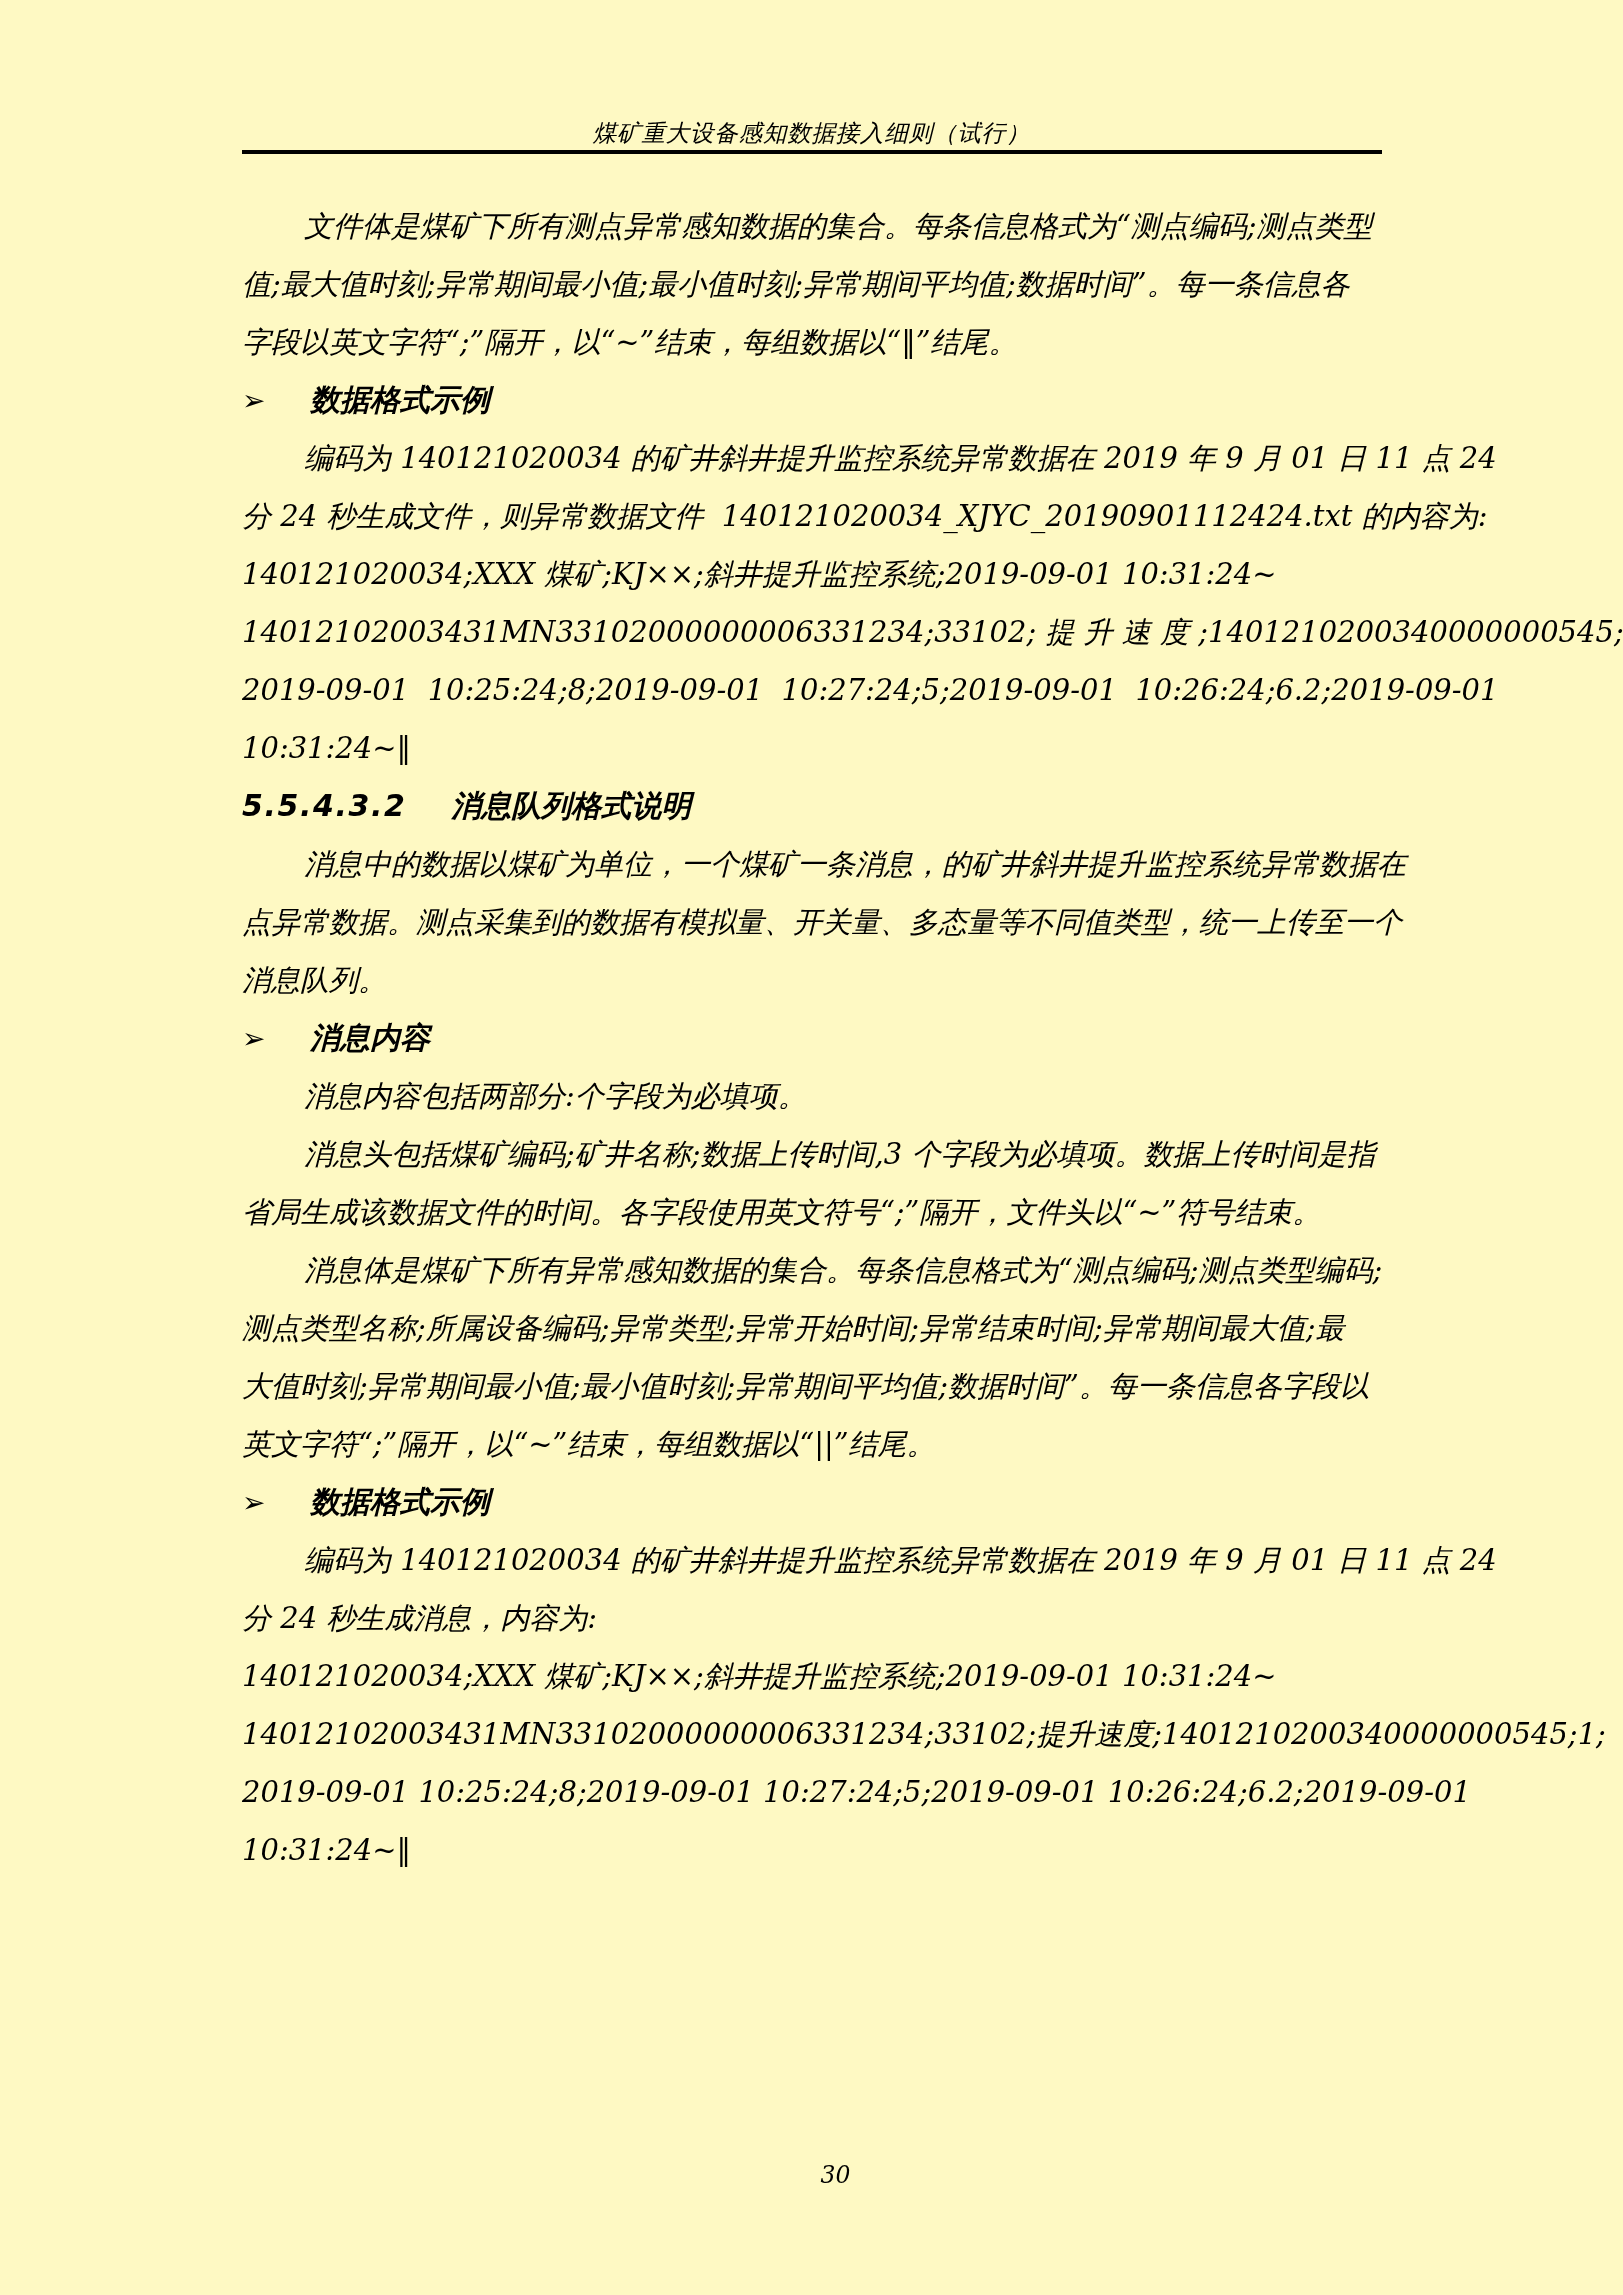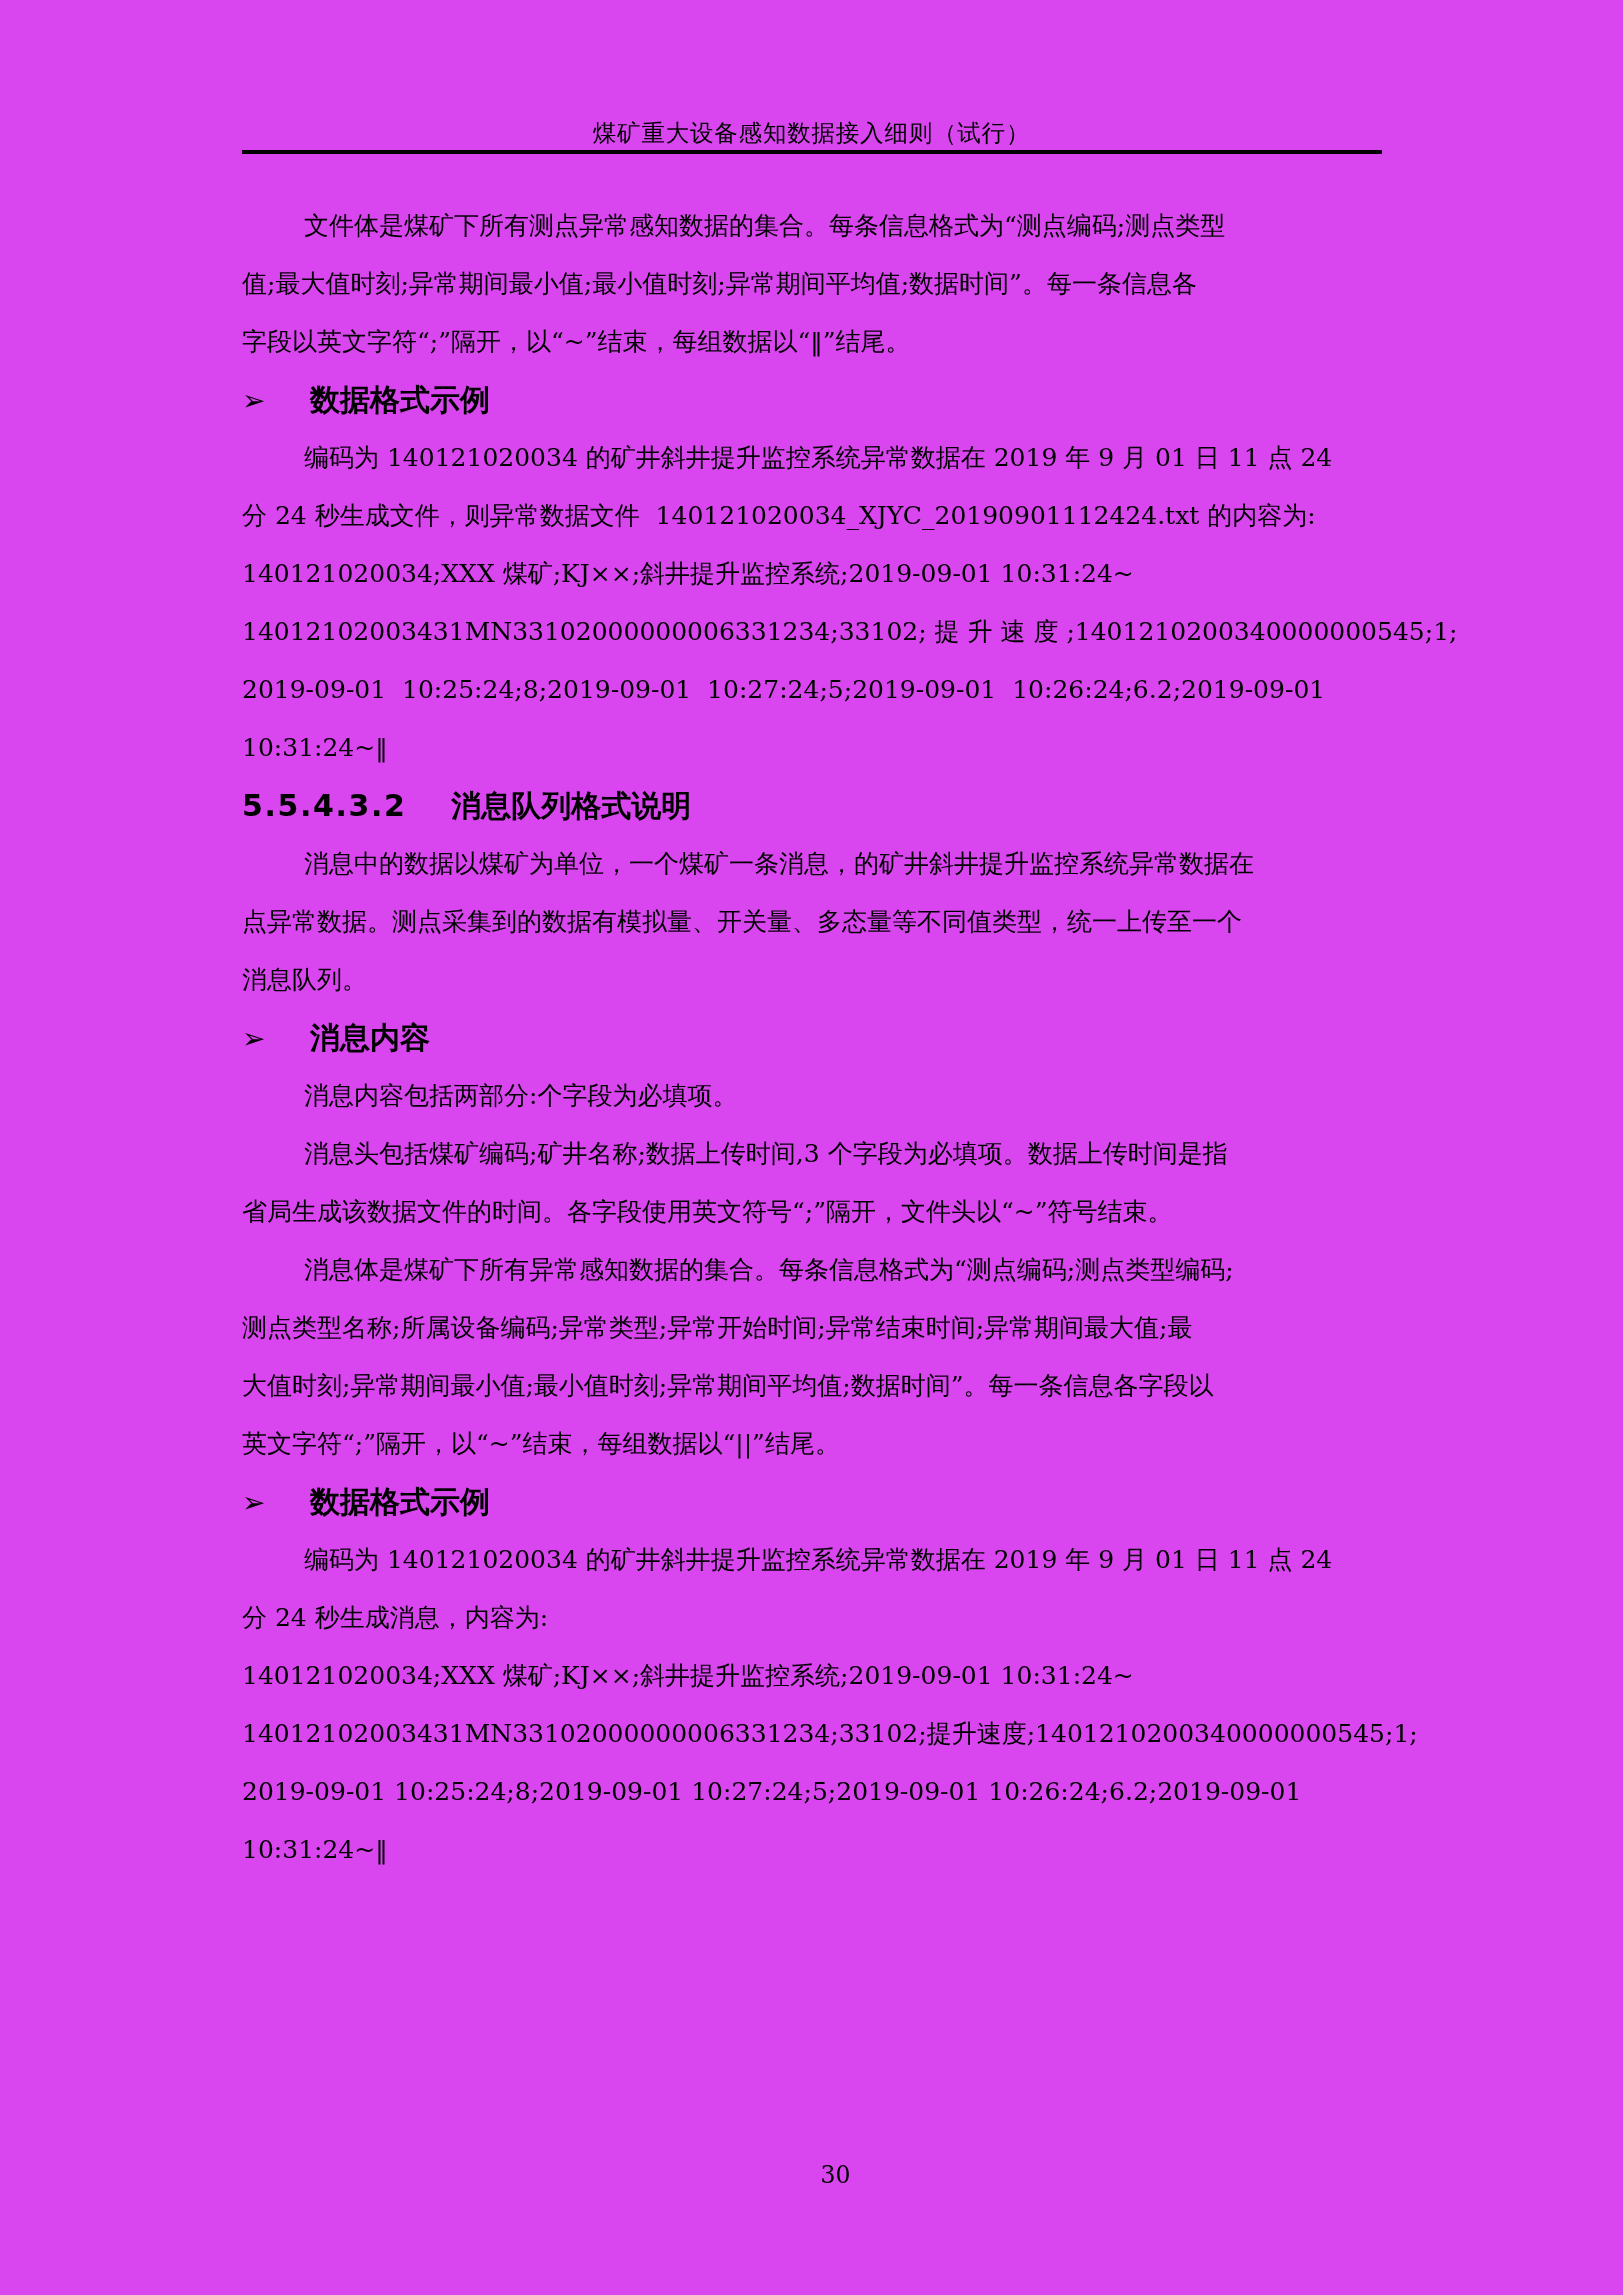--- a/index.html
+++ b/index.html
@@ -1,22 +1,23 @@
 <!DOCTYPE html>
 <html style="font-size:13px"><head>
 <meta charset="utf-8">
 <style>
   html,body{margin:0;padding:0;background:#888;}
   .page{
     position:relative;
     width:1623px;height:2295px;
-    background:#d946ef;
+    background:#fef9c3;
     color:#000;
     font-family:"DejaVu Serif","Liberation Serif",serif;
     overflow:hidden;
+    font-style:italic;
   }
   .running-header{
     position:absolute;
     top:119px;left:0;width:1623px;
     text-align:center;
     font-size:23.5px;line-height:28px;
     letter-spacing:0.8px;
     font-family:"DejaVu Serif","Liberation Serif",serif;
   }
   .header-rule{
@@ -26,21 +27,21 @@
     background:#000;
   }
   .content{
     position:absolute;
     top:197px;left:242px;
     width:1140px;
   }
   .line{
     height:58px;
     line-height:58px;
-    font-size:25px;
+    font-size:29px;
     white-space:pre;
     overflow:visible;
   }
   .line.indent{padding-left:62px;}
   .line.heading{
     font-family:"DejaVu Sans","Liberation Sans",sans-serif;
     font-weight:bold;
     font-size:30px;
   }
   .bullet-icon{

